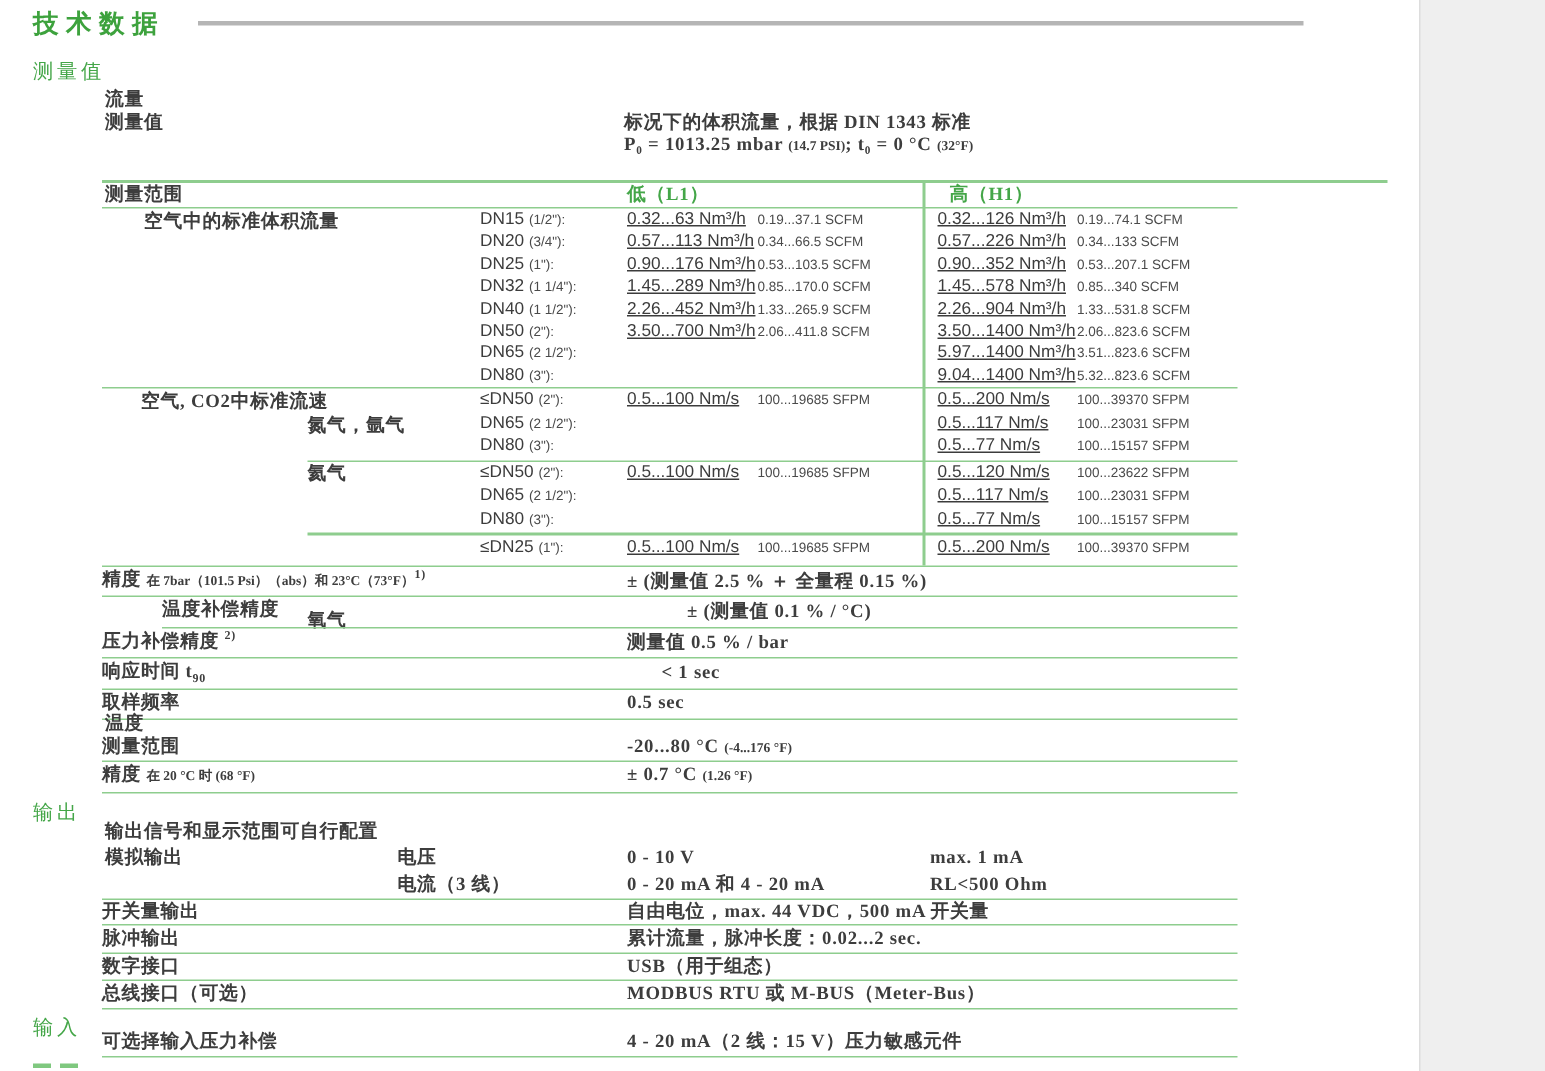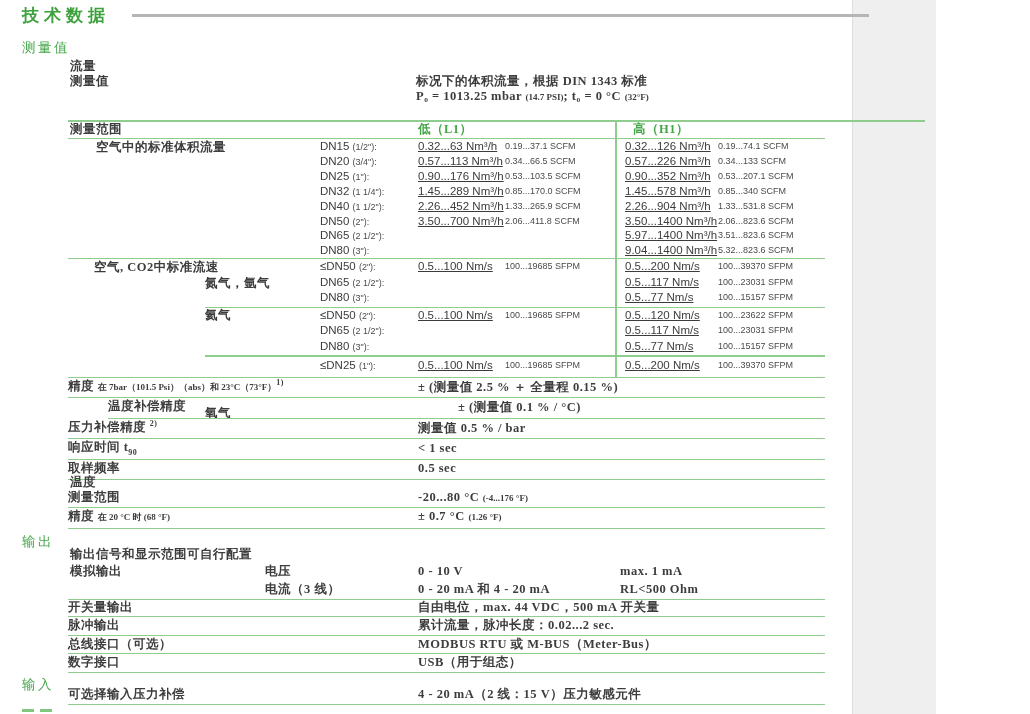--- a/index.html
+++ b/index.html
@@ -1,16 +1,16 @@
 <!DOCTYPE html>
 <html><head>
 <meta charset="utf-8">
 <style>
   html,body{margin:0;padding:0;background:#ffffff;}
-  .page{position:relative;width:936px;height:714px;background:#ffffff;overflow:hidden;
+  .page{position:relative;width:1030px;height:714px;background:#ffffff;overflow:hidden;
         font-family:"Liberation Serif","DejaVu Serif",serif;color:#3d3d3d;}
   .sidebar{position:absolute;top:0;right:0;width:83px;height:714px;background:#efefef;border-left:1px solid #dddddd;}
   .abs{position:absolute;white-space:nowrap;}
   .zh{font-size:12.5px;letter-spacing:0.5px;line-height:1.1;font-weight:bold;}
   .green{color:#44a648;}
   .title{font-size:17px;font-weight:bold;letter-spacing:5px;color:#3da23d;}
   .sec{font-size:13.5px;letter-spacing:2.5px;}
   .rule{position:absolute;height:2.5px;background:#b5b5b5;}
   .hline{position:absolute;height:1.5px;background:#8ecd8e;}
   .vline{position:absolute;width:1.5px;background:#8ecd8e;}
@@ -215,21 +215,21 @@
       <div class="srow zh" style="height:19.4px;margin-left:40px;">
         <span class="lbl"><span>温度补偿精度</span><span class="small"></span><sup></sup><sub></sub></span>
         <span class="val">± (测量值 0.1 % / °C)</span>
       </div>
 
       <div class="srow zh" style="height:19.4px;">
         <span class="lbl"><span>压力补偿精度 </span><span class="small"></span><sup>2)</sup><sub></sub></span>
         <span class="val">测量值 0.5 % / bar</span>
       </div>
 
-      <div class="srow zh" style="height:19.4px;">
+      <div class="srow zh" style="height:19.4px;gap:23px;">
         <span class="lbl"><span>响应时间 t</span><span class="small"></span><sup></sup><sub>90</sub></span>
         <span class="val">&lt; 1 sec</span>
       </div>
 
       <div class="srow zh" style="height:19.4px;">
         <span class="lbl"><span>取样频率</span><span class="small"></span><sup></sup><sub></sub></span>
         <span class="val">0.5 sec</span>
       </div>
     </div>
 
@@ -259,27 +259,27 @@
         <span class="lbl">开关量输出</span>
         <span class="val">自由电位，max. 44 VDC，500 mA 开关量</span>
       </div>
 
       <div class="srow zh" style="height:17.4px;">
         <span class="lbl">脉冲输出</span>
         <span class="val">累计流量，脉冲长度：0.02...2 sec.</span>
       </div>
 
       <div class="srow zh" style="height:17.4px;">
+        <span class="lbl">数字接口</span>
+        <span class="val">USB（用于组态）</span>
+      </div>
+
+      <div class="srow zh" style="height:17.4px;">
         <span class="lbl">总线接口（可选）</span>
         <span class="val">MODBUS RTU 或 M-BUS（Meter-Bus）</span>
-      </div>
-
-      <div class="srow zh" style="height:17.4px;">
-        <span class="lbl">数字接口</span>
-        <span class="val">USB（用于组态）</span>
       </div>
     </div>
 
   <div class="srow zh abs" style="left:68px;top:686px;width:757px;height:17.5px;">
     <span class="lbl">可选择输入压力补偿</span>
     <span class="val">4 - 20 mA（2 线：15 V）压力敏感元件</span>
   </div>
 
   <div class="frag" style="left:22px;top:709px;width:12px;"></div>
   <div class="frag" style="left:40px;top:709px;width:12px;"></div>

